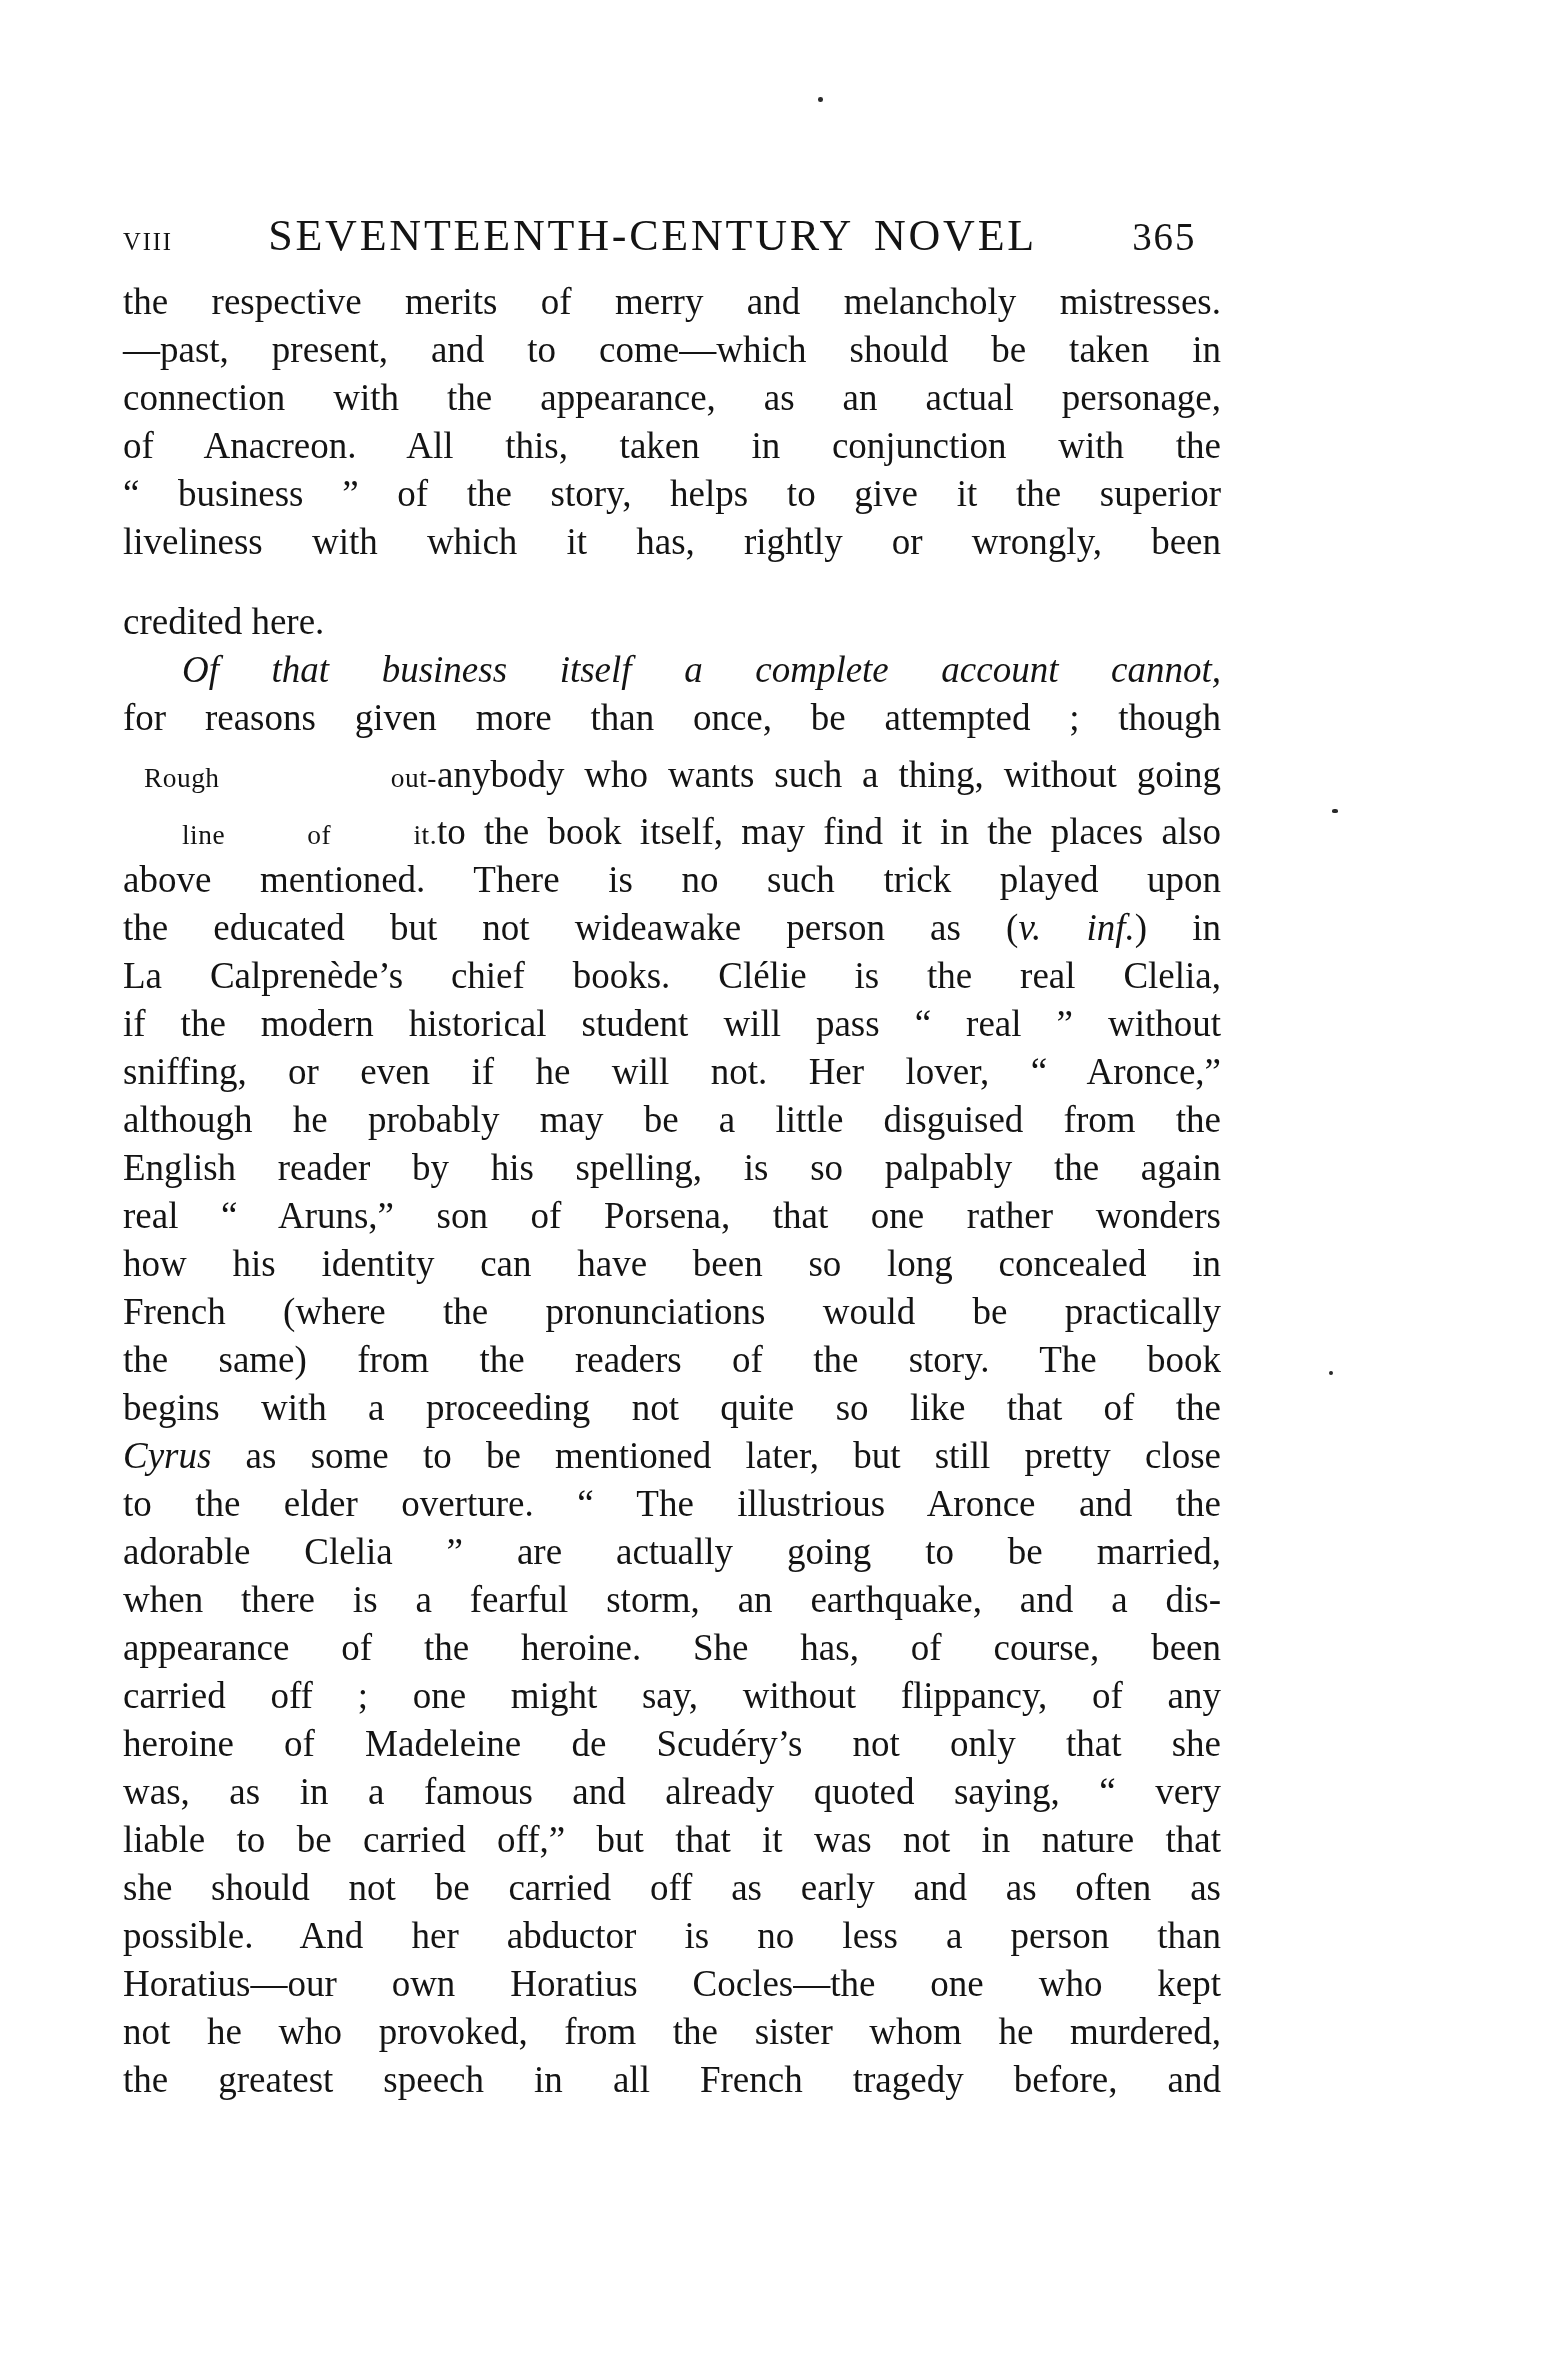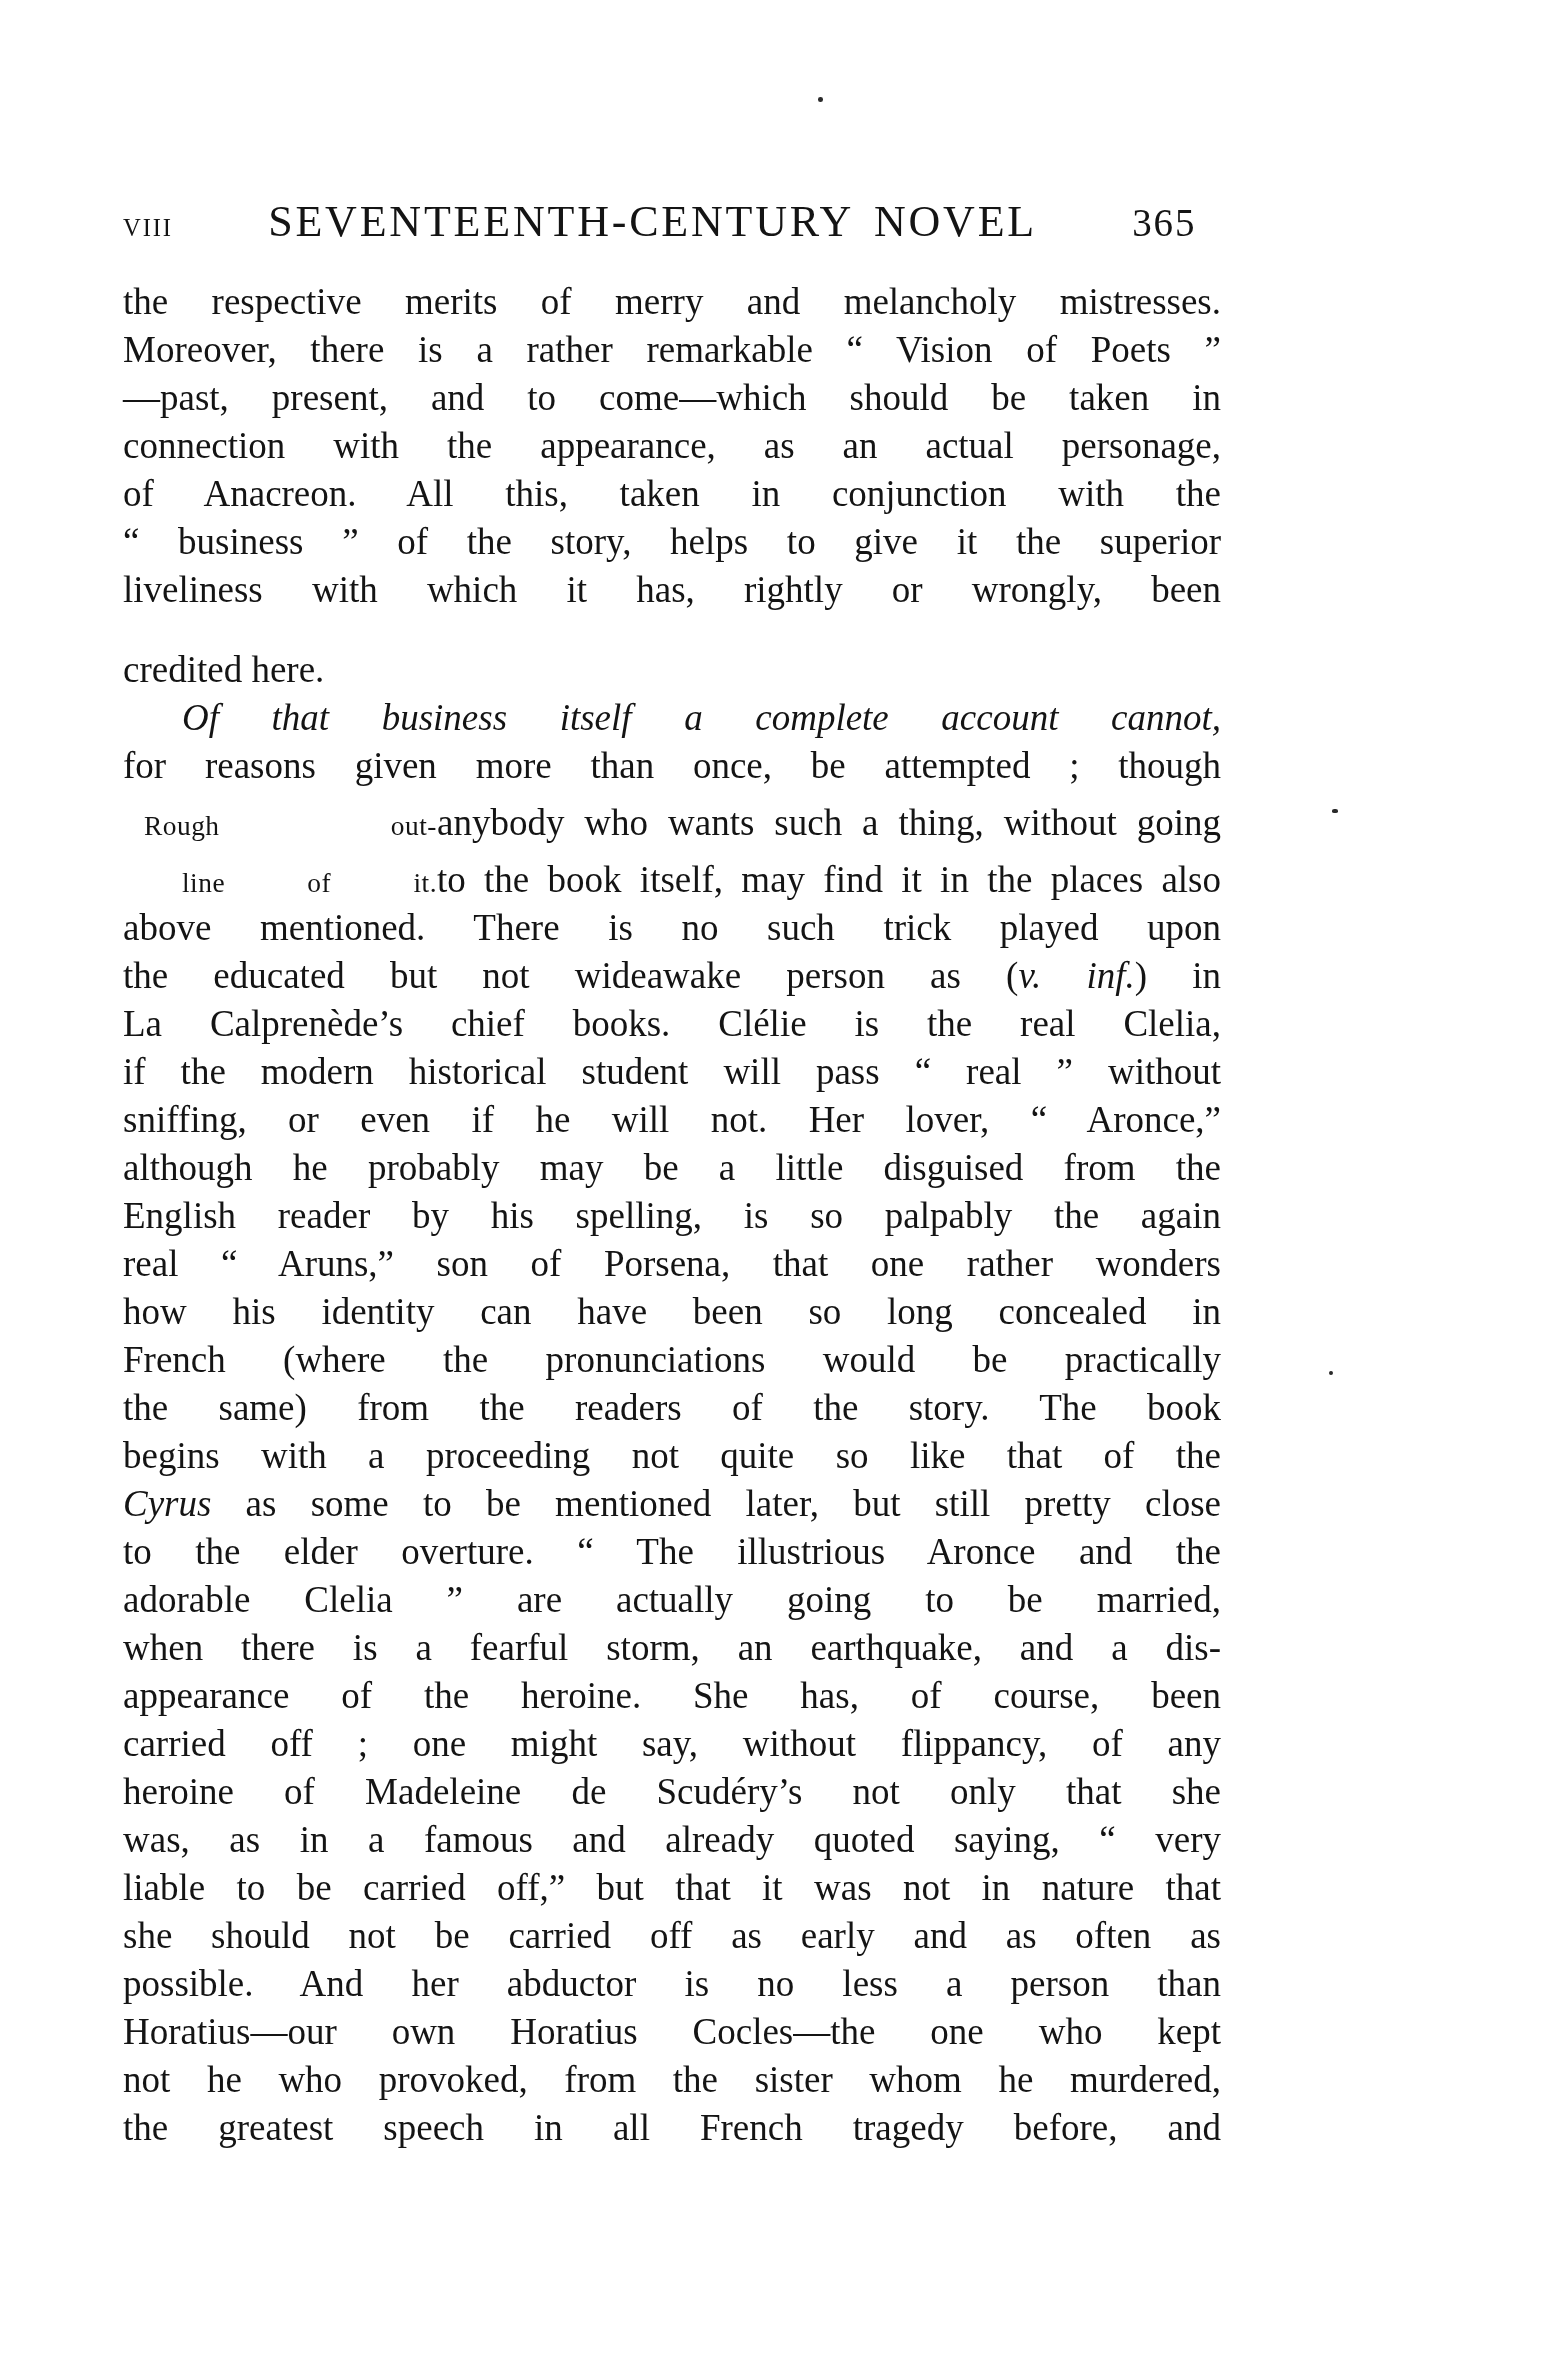--- a/index.html
+++ b/index.html
@@ -7,21 +7,21 @@
     position:relative;
     width:1560px;height:2377px;
     background:#ffffff;
     font-family:"Liberation Serif","DejaVu Serif",serif;
     color:#141414;
     overflow:hidden;
     margin:0 auto;
   }
   .running-head{
     position:absolute;
-    top:196px;left:123px;width:1098px;
+    top:210px;left:123px;width:1098px;
     display:flex;align-items:baseline;
   }
   .folio{
     font-size:24.6px;
     letter-spacing:1.9px;
     flex:0 0 auto;
   }
   .running-title{
     flex:1 1 auto;
     text-align:center;
@@ -92,21 +92,20 @@
 <div class="page">
 
   <header class="running-head">
     <span class="folio">VIII</span>
     <span class="running-title">SEVENTEENTH-CENTURY NOVEL</span>
     <span class="page-number">365</span>
   </header>
 
   <main class="text-block" id="body-lines">
       <div class="line"><span>the respective merits of merry and melancholy mistresses.</span></div>
-      <div class="line"><span>Moreover, there is a rather remarkable “ Vision of Poets ”</span></div>
       <div class="line"><span>—past, present, and to come—which should be taken in</span></div>
       <div class="line"><span>connection with the appearance, as an actual personage,</span></div>
       <div class="line"><span>of Anacreon.  All this, taken in conjunction with the</span></div>
       <div class="line"><span>“ business ” of the story, helps to give it the superior</span></div>
       <div class="line"><span>liveliness with which it has, rightly or wrongly, been</span></div>
       <div class="line end"><span>credited here.</span></div>
       <div class="line indent"><span>Of that business itself a complete account cannot,</span></div>
       <div class="line"><span>for reasons given more than once, be attempted ; though</span></div>
       <div class="line has-sidenote">
         <span class="sidenote">Rough out-</span>

